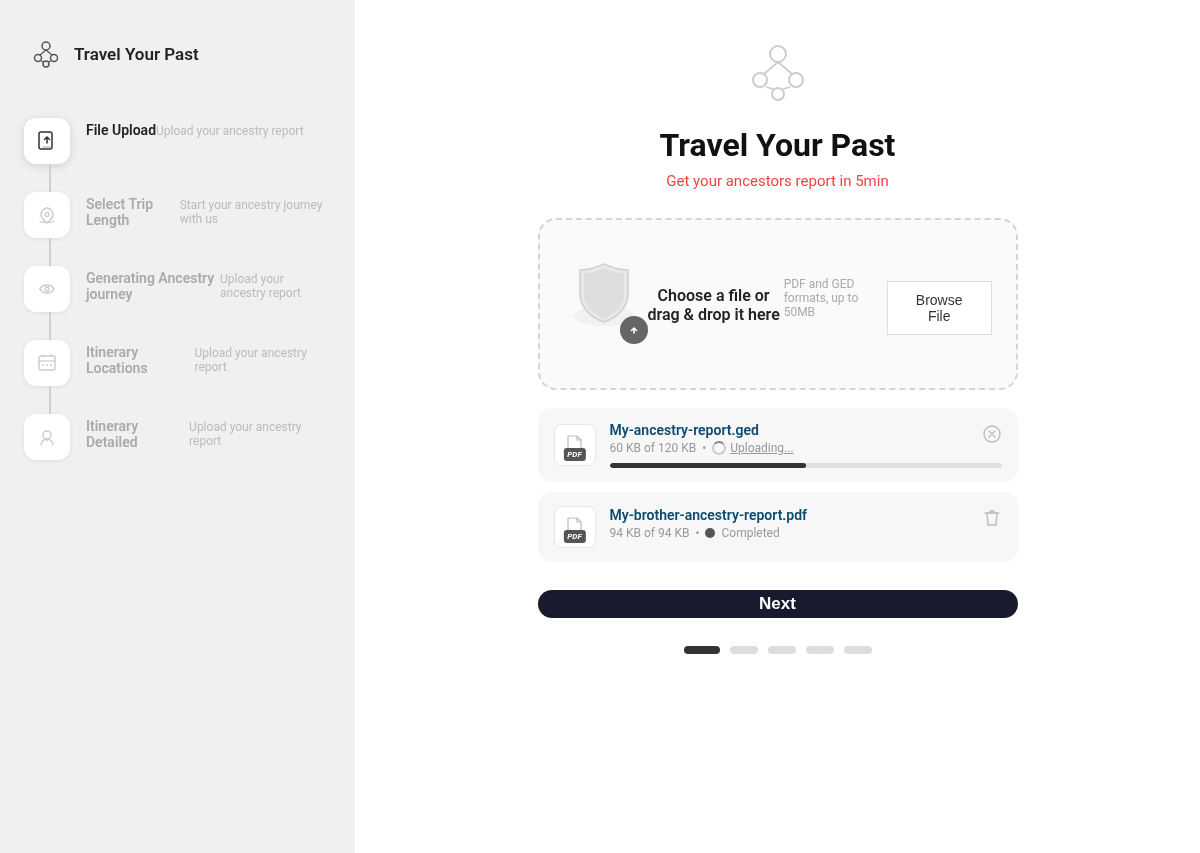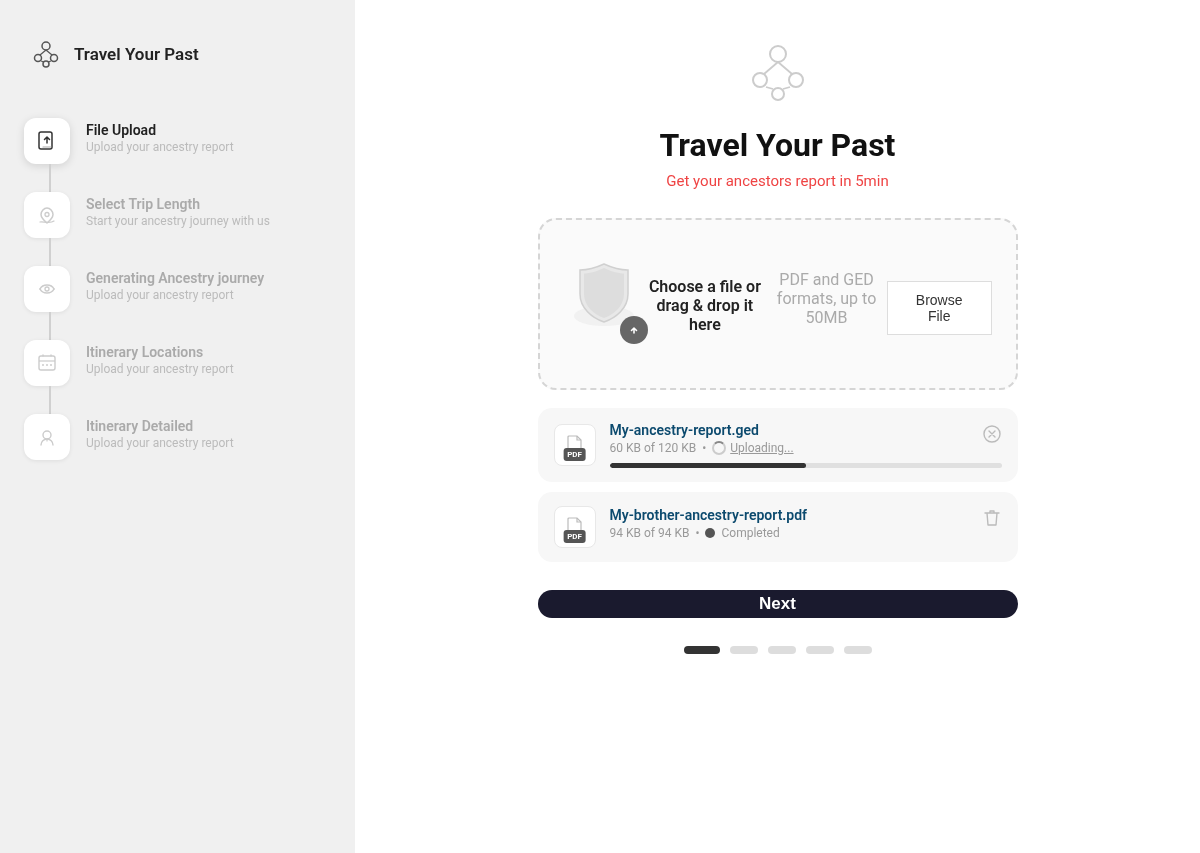--- a/index.html
+++ b/index.html
@@ -68,21 +68,21 @@
       justify-content: center;
       flex-shrink: 0;
       box-shadow: 0 1px 4px rgba(0,0,0,0.08);
     }
     .step-icon-wrap.active {
       background: #fff;
       box-shadow: 0 2px 8px rgba(0,0,0,0.13);
     }
     .step-text {
       display: flex;
-      flex-direction: column;
+      flex-direction: row;
       justify-content: center;
       padding-top: 4px;
     }
     .step-title {
       font-size: 14px;
       font-weight: 600;
       color: #222;
     }
     .step-title.inactive {
       color: #aaa;
@@ -156,24 +156,23 @@
       justify-content: center;
     }
     .drop-title {
       font-size: 16px;
       font-weight: 600;
       color: #222;
       margin-bottom: 6px;
       text-align: center;
     }
     .drop-hint {
-      font-size: 16px;
+      font-size: 12px;
       color: #aaa;
       margin-bottom: 20px;
-      text-align: center;
     }
     .browse-btn {
       background: #fff;
       border: 1.5px solid #ddd;
       border-radius: 0;
       padding: 10px 28px;
       font-size: 14px;
       font-weight: 500;
       color: #333;
       cursor: pointer;
@@ -214,20 +213,21 @@
       background: #555;
       color: #fff;
       font-size: 8px;
       font-weight: 700;
       padding: 2px 4px;
       border-radius: 3px;
       position: absolute;
       bottom: 4px;
       left: 50%;
       transform: translateX(-50%);
+      font-style: italic;
     }
     .file-info {
       flex: 1;
     }
     .file-name {
       font-size: 14px;
       font-weight: 600;
       color: #0c4a6e;
       margin-bottom: 3px;
     }

